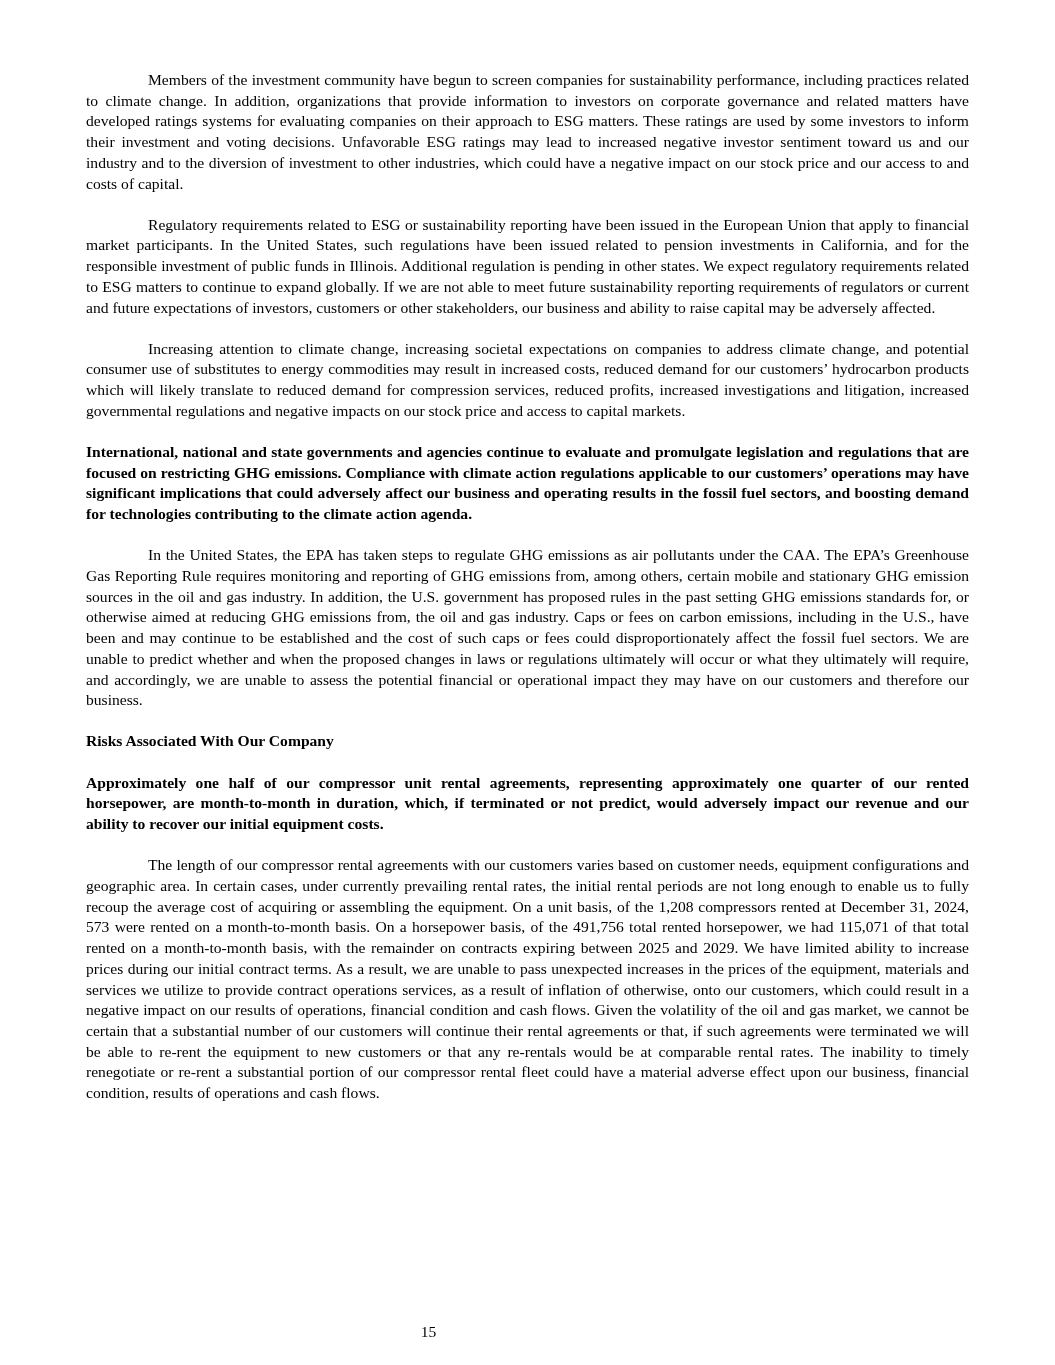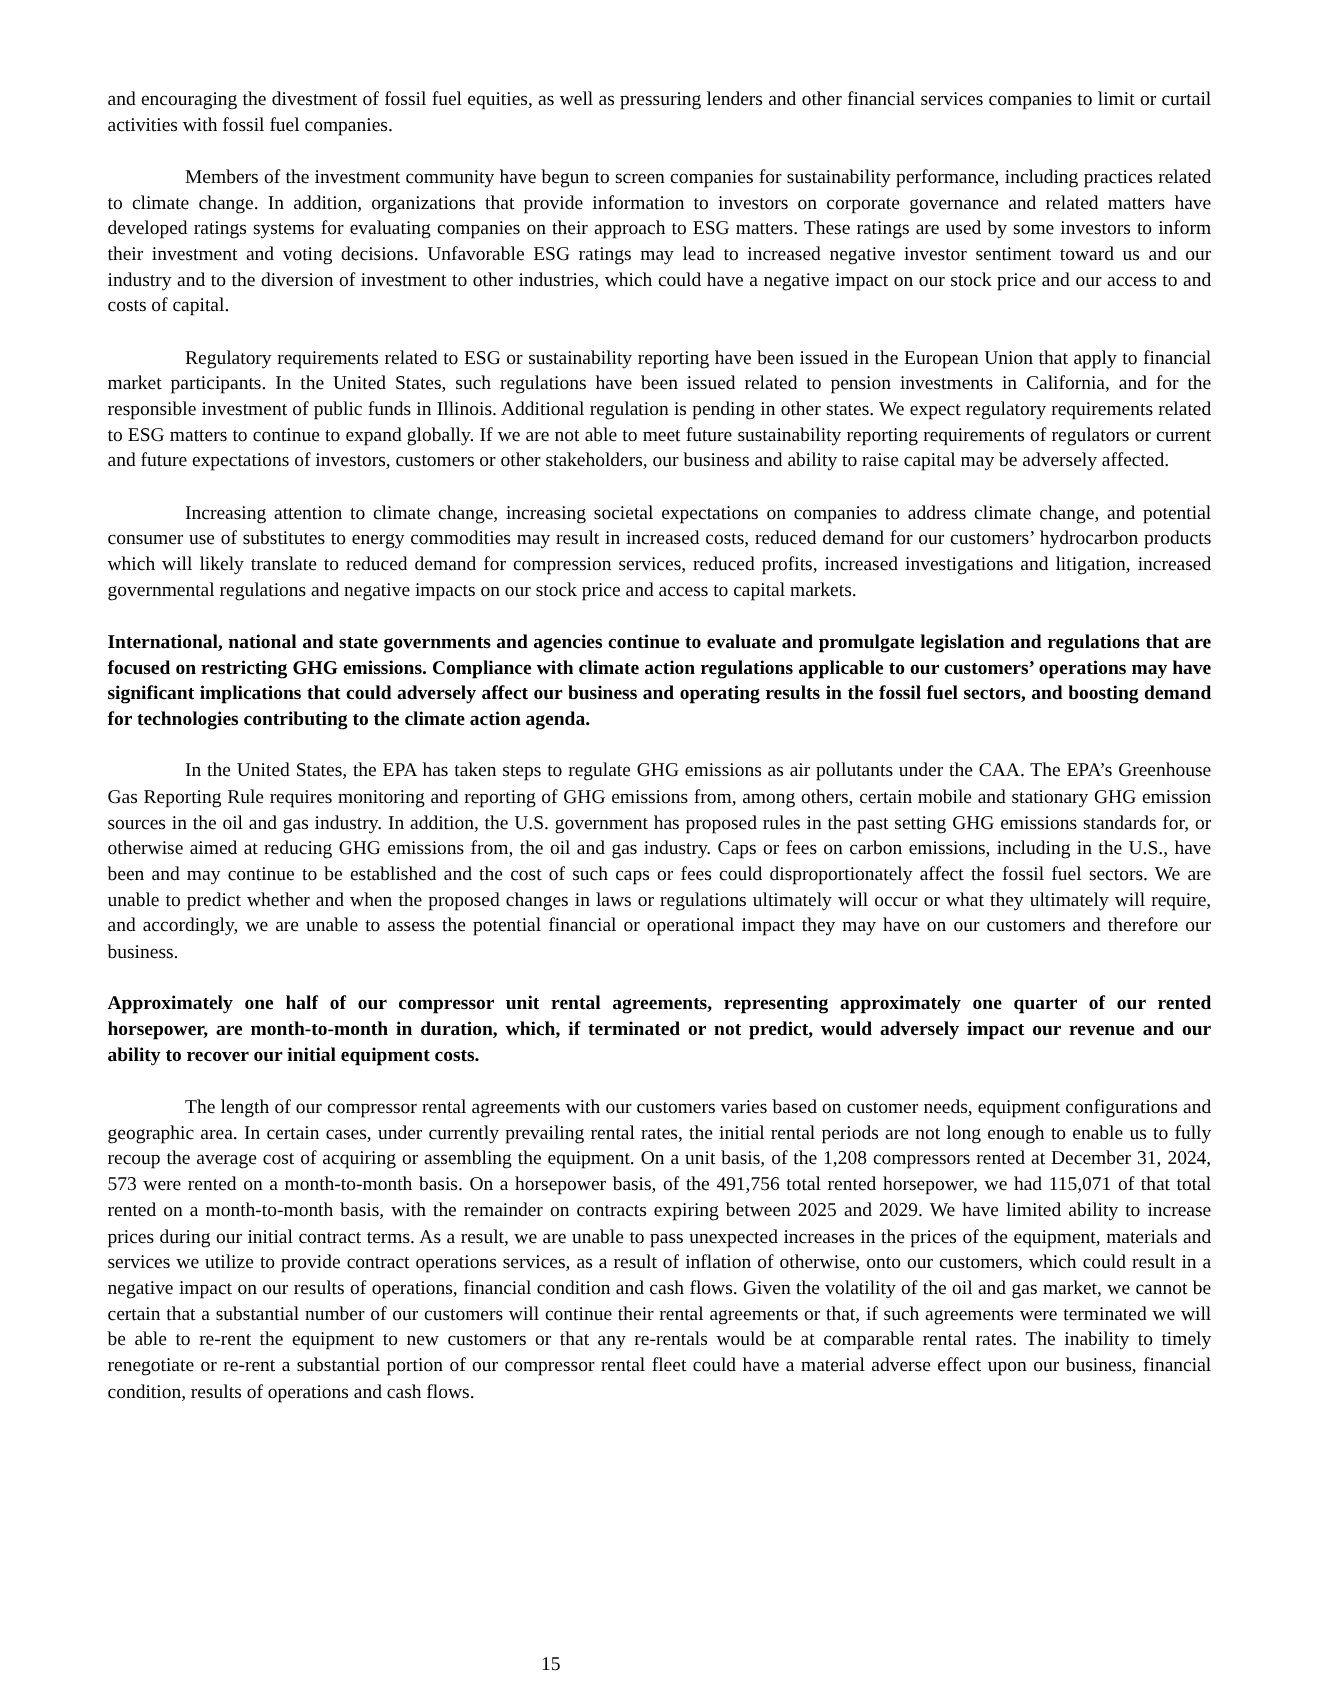--- a/index.html
+++ b/index.html
@@ -34,38 +34,38 @@
       font-weight: bold;
     }
     h3.section-heading {
       margin: 0 0 20.5px 0;
       font-size: 15.6px;
       line-height: 20.7px;
       font-weight: bold;
     }
     .page-number {
       position: absolute;
-      left: 12px;
+      left: 0;
       width: 857px;
       top: 1322px;
       text-align: center;
       font-size: 15.6px;
       line-height: 20px;
     }
   </style>
 </head>
 <body>
 
 <div class="page">
-  <p>and encouraging the divestment of fossil fuel equities, as well as pressuring lenders and other financial services companies to limit or curtail activities with fossil fuel companies.</p>
   <p class="indent">Members of the investment community have begun to screen companies for sustainability performance, including practices related to climate change. In addition, organizations that provide information to investors on corporate governance and related matters have developed ratings systems for evaluating companies on their approach to ESG matters. These ratings are used by some investors to inform their investment and voting decisions. Unfavorable ESG ratings may lead to increased negative investor sentiment toward us and our industry and to the diversion of investment to other industries, which could have a negative impact on our stock price and our access to and costs of capital.</p>
   <p class="indent">Regulatory requirements related to ESG or sustainability reporting have been issued in the European Union that apply to financial market participants. In the United States, such regulations have been issued related to pension investments in California, and for the responsible investment of public funds in Illinois. Additional regulation is pending in other states. We expect regulatory requirements related to ESG matters to continue to expand globally. If we are not able to meet future sustainability reporting requirements of regulators or current and future expectations of investors, customers or other stakeholders, our business and ability to raise capital may be adversely affected.</p>
   <p class="indent">Increasing attention to climate change, increasing societal expectations on companies to address climate change, and potential consumer use of substitutes to energy commodities may result in increased costs, reduced demand for our customers’ hydrocarbon products which will likely translate to reduced demand for compression services, reduced profits, increased investigations and litigation, increased governmental regulations and negative impacts on our stock price and access to capital markets.</p>
 
   <p class="risk-factor">International, national and state governments and agencies continue to evaluate and promulgate legislation and regulations that are focused on restricting GHG emissions. Compliance with climate action regulations applicable to our customers’ operations may have significant implications that could adversely affect our business and operating results in the fossil fuel sectors, and boosting demand for technologies contributing to the climate action agenda.</p>
   <p class="indent">In the United States, the EPA has taken steps to regulate GHG emissions as air pollutants under the CAA. The EPA’s Greenhouse Gas Reporting Rule requires monitoring and reporting of GHG emissions from, among others, certain mobile and stationary GHG emission sources in the oil and gas industry. In addition, the U.S. government has proposed rules in the past setting GHG emissions standards for, or otherwise aimed at reducing GHG emissions from, the oil and gas industry. Caps or fees on carbon emissions, including in the U.S., have been and may continue to be established and the cost of such caps or fees could disproportionately affect the fossil fuel sectors. We are unable to predict whether and when the proposed changes in laws or regulations ultimately will occur or what they ultimately will require, and accordingly, we are unable to assess the potential financial or operational impact they may have on our customers and therefore our business.</p>
 
+  <h3 class="section-heading">Risks Associated With Our Company</h3>
 
   <p class="risk-factor">Approximately one half of our compressor unit rental agreements, representing approximately one quarter of our rented horsepower, are month-to-month in duration, which, if terminated or not predict, would adversely impact our revenue and our ability to recover our initial equipment costs.</p>
   <p class="indent">The length of our compressor rental agreements with our customers varies based on customer needs, equipment configurations and geographic area. In certain cases, under currently prevailing rental rates, the initial rental periods are not long enough to enable us to fully recoup the average cost of acquiring or assembling the equipment. On a unit basis, of the 1,208 compressors rented at December 31, 2024, 573 were rented on a month-to-month basis. On a horsepower basis, of the 491,756 total rented horsepower, we had 115,071 of that total rented on a month-to-month basis, with the remainder on contracts expiring between 2025 and 2029. We have limited ability to increase prices during our initial contract terms.  As a result, we are unable to pass unexpected increases in the prices of the equipment, materials and services we utilize to provide contract operations services, as a result of inflation of otherwise, onto our customers, which could result in a negative impact on our results of operations, financial condition and cash flows. Given the volatility of the oil and gas market, we cannot be certain that a substantial number of our customers will continue their rental agreements or that, if such agreements were terminated we will be able to re-rent the equipment to new customers or that any re-rentals would be at comparable rental rates. The inability to timely renegotiate or re-rent a substantial portion of our compressor rental fleet could have a material adverse effect upon our business, financial condition, results of operations and cash flows.</p>
 </div>
 
 <div class="page-number">15</div>
 
 </body></html>

